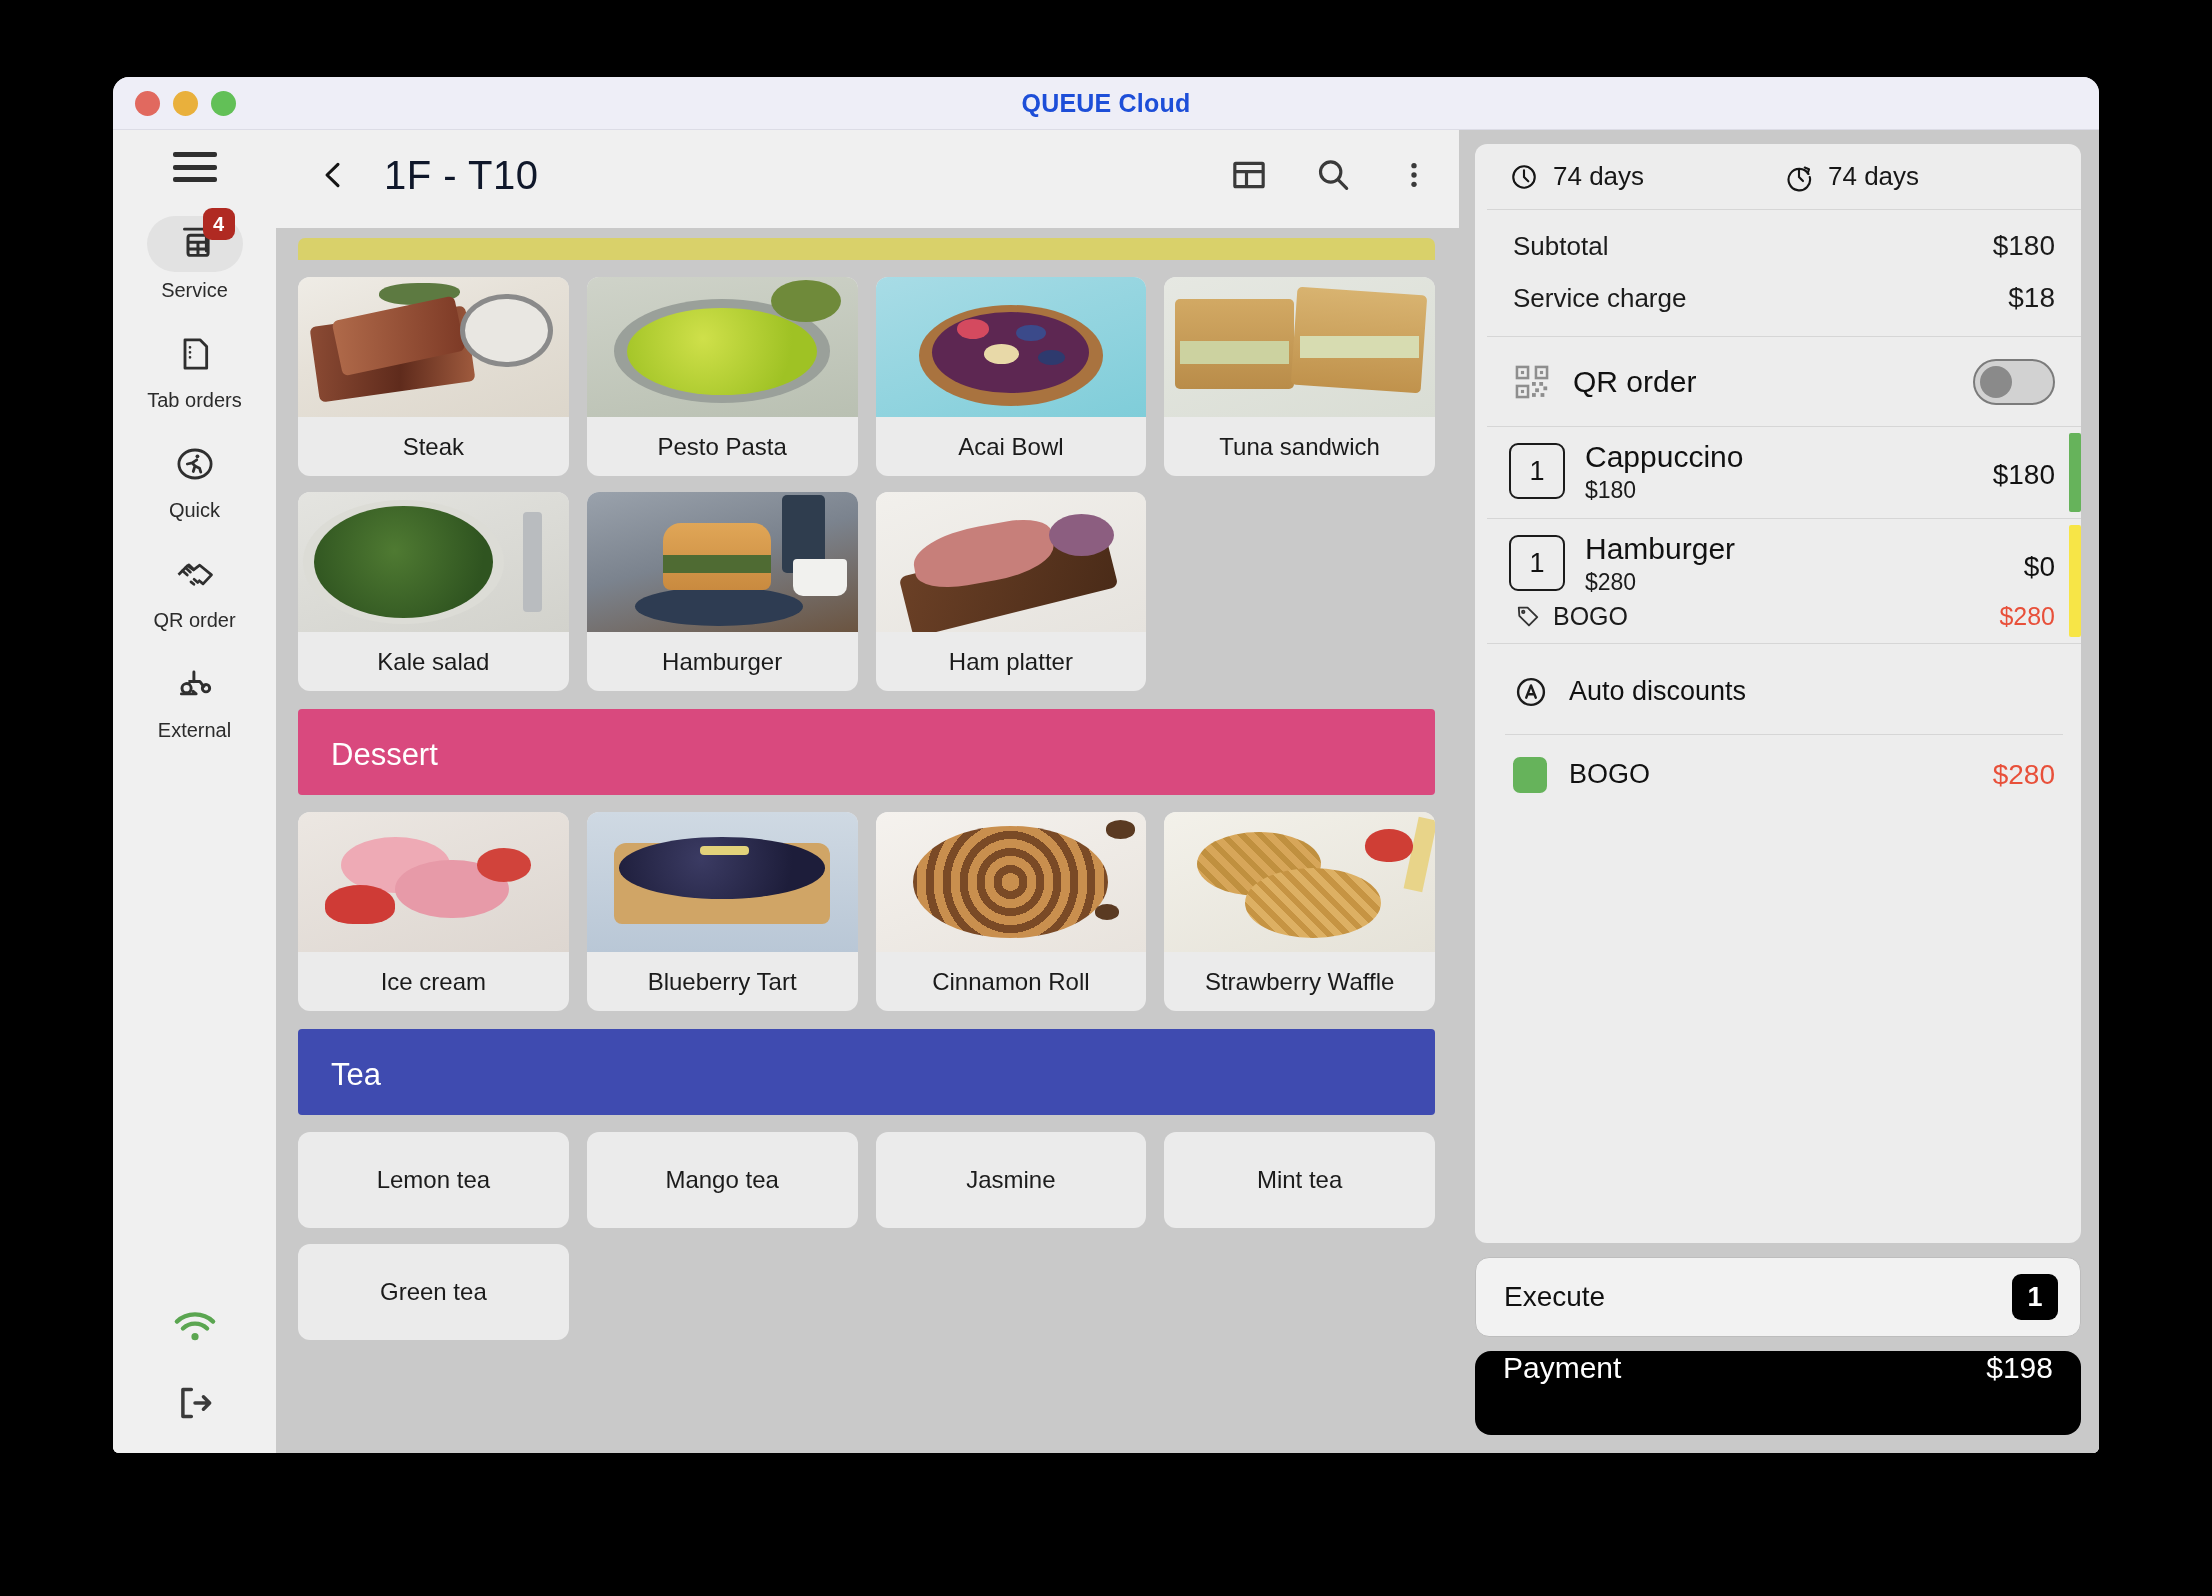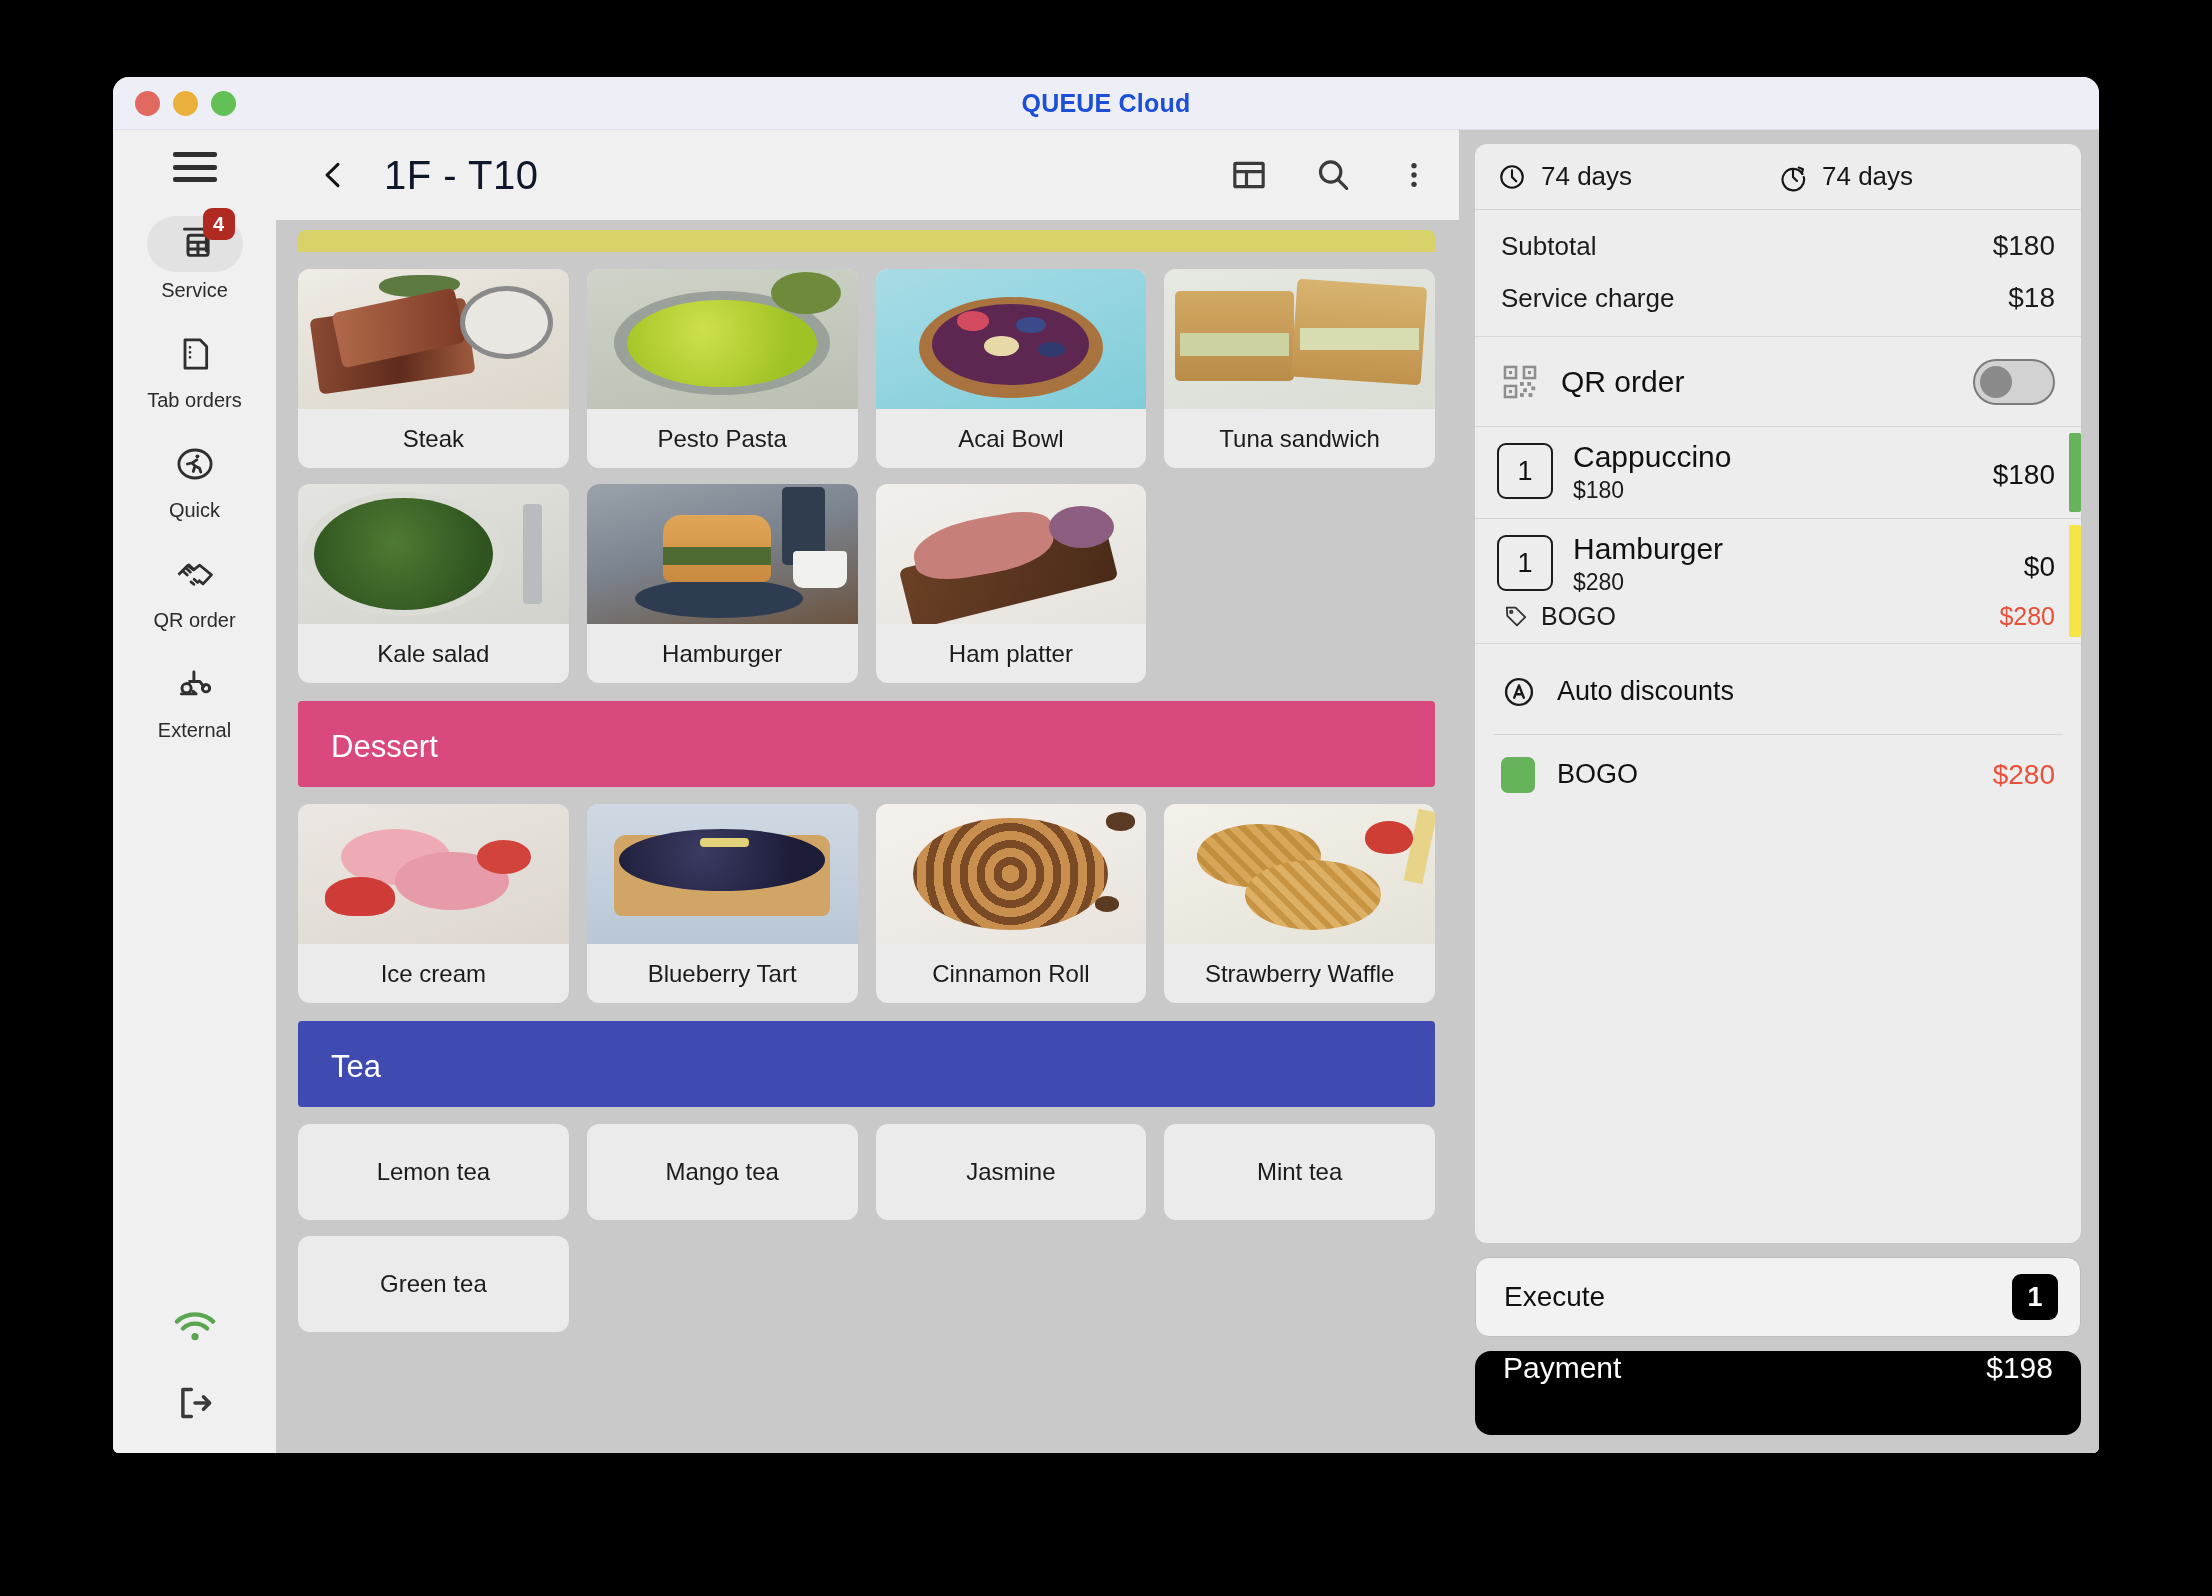--- a/index.html
+++ b/index.html
@@ -84,21 +84,21 @@
     padding: 0 28px 0 34px; background: #f0f0f0;
     flex: 0 0 90px;
   }
   .back-btn { width: 46px; height: 46px; display:flex;align-items:center;justify-content:center; cursor:pointer;}
   .page-title { font-size: 40px; color:#0f172a; margin-left: 28px; letter-spacing:.5px;}
   .top-actions { margin-left:auto; display:flex; align-items:center; gap: 44px; }
   .top-actions .ico { cursor:pointer; display:flex; align-items:center; justify-content:center; }
 
   .menu-scroll {
     flex: 1 1 auto; background: #c9c9c9;
-    margin: 0 0 0 0; overflow: hidden; position: relative;
+    margin: 8px 0 0 0; overflow: hidden; position: relative;
   }
   .sec-header {
     color: #fff; font-size: 31px;
     display:flex; align-items:flex-end; padding: 0 0 22px 33px;
     border-radius: 4px;
   }
   .sec-header.partial { height: 22px; padding:0; border-radius: 7px 7px 0 0; margin: 10px 24px 0 22px; }
   .sec-wrap { padding: 0 24px 0 22px; }
 
   .grid {
@@ -122,21 +122,21 @@
 
   
   .side {
     width: 640px; flex: 0 0 640px;
     background: #c9c9c9;
     padding: 14px 18px 18px 16px;
     display: flex; flex-direction: column; gap: 14px;
   }
   .order-card {
     background: #ededed; border-radius: 12px; overflow: hidden;
-    flex: 1 1 auto; display: flex; flex-direction: column; min-height: 0;
+    flex: 1 1 auto; display: flex; flex-direction: column; min-height: 0; padding-left: 12px;
   }
   .time-row {
     display: flex; align-items: center; height: 66px;
     border-bottom: 1px solid #d6d6d6; padding: 0 22px;
   }
   .time-cell { display:flex; align-items:center; gap: 14px; width: 50%; font-size: 26px; color:#161616; }
 
   .totals { padding: 10px 26px 12px 26px; border-bottom: 1px solid #d6d6d6; }
   .total-row { display:flex; justify-content:space-between; align-items:center; height: 52px; font-size: 26px; color:#1b1b1b;}
   .total-row .amt { font-size: 28px; }

